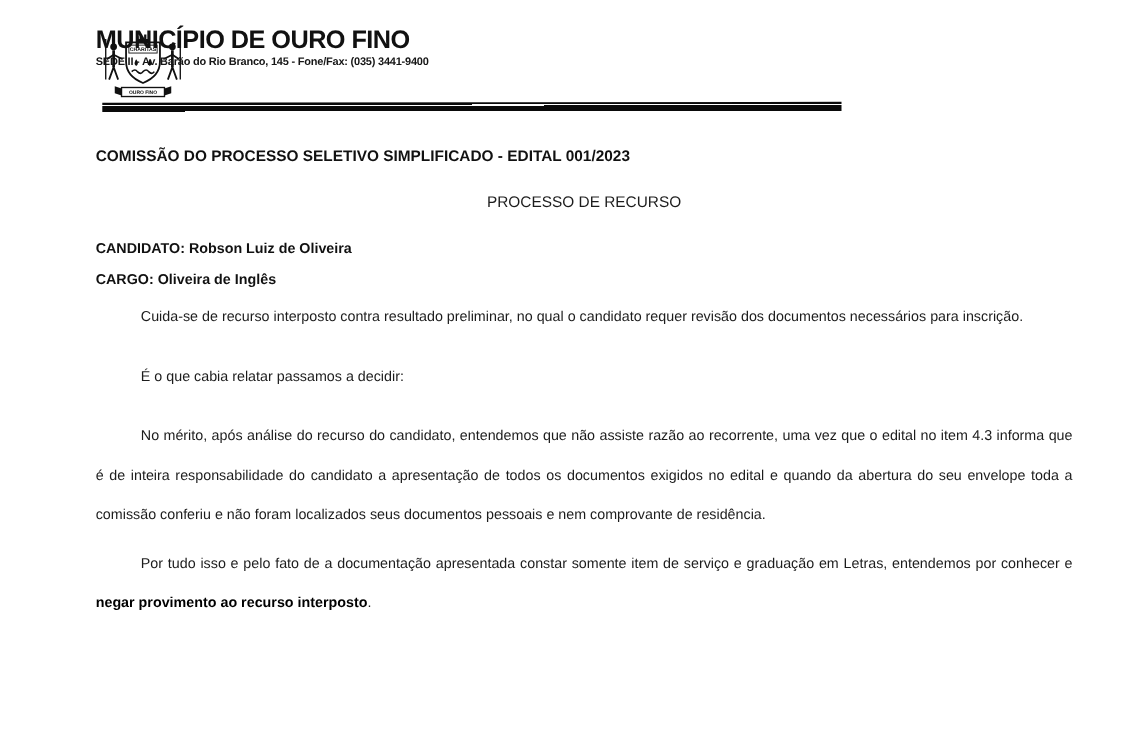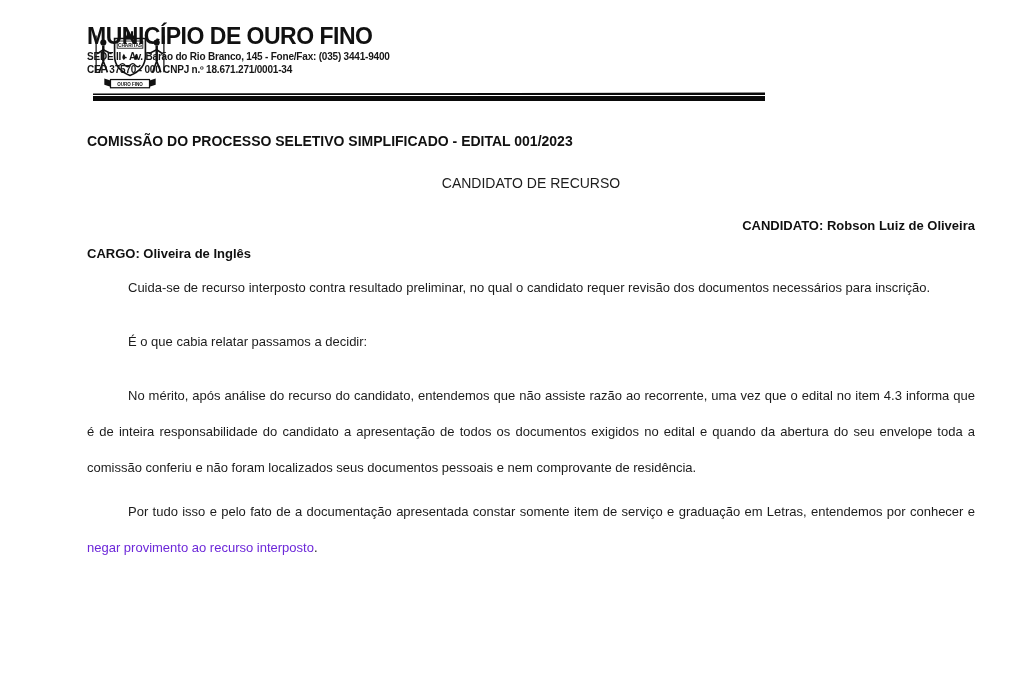--- a/index.html
+++ b/index.html
@@ -87,22 +87,22 @@
   .para {
     position: absolute;
     left: 87px;
     width: 888px;
     font-size: 13px;
     line-height: 36px;
     text-align: justify;
     text-indent: 41px;
     color: #1c1c1c;
   }
-  .para .bold-run { font-weight: normal; color: #6d28d9; margin-top: 40px; }
-  .pos-candidato { top: 218px; text-align: right; }
+  .para .bold-run { font-weight: bold; color: #000000; margin-top: 40px; }
+  .pos-candidato { top: 218px; }
   .pos-cargo     { top: 246px; }
   .pos-p1 { top: 270px; }
   .pos-p2 { top: 324px; }
   .pos-p3 { top: 378px; }
   .pos-p4 { top: 494px; }
   svg .blk { fill: #111; }
   svg .ln  { stroke: #111; fill: none; }
 </style>
 </head>
 <body>
@@ -134,27 +134,26 @@
     <path class="ln" stroke-width="1.2" d="M70,9 L70,45"></path>
 
     <path class="blk" d="M12,51 l6,2 v6 l-6,-2 z M62,51 l-6,2 v6 l6,-2 z"></path>
     <rect x="18" y="52" width="38" height="8" fill="#fff" stroke="#111" stroke-width="1.2"></rect>
     <text x="37" y="58" text-anchor="middle" font-size="4.4" font-weight="bold" fill="#111" font-family="Liberation Sans, sans-serif">OURO FINO</text>
   </svg>
 
   <div class="header-block">
     <div class="muni-title">MUNICÍPIO DE OURO FINO</div>
     <div class="muni-addr">SEDE II - Av. Barão do Rio Branco, 145 - Fone/Fax: (035) 3441-9400</div>
-    <div class="muni-addr">CEP 37570 - 000 CNPJ n.º 18.671.271/0001-34</div>
   </div>
 
   <div class="header-rule"></div>
 
   <div class="doc-title">COMISSÃO DO PROCESSO SELETIVO SIMPLIFICADO - EDITAL 001/2023</div>
-  <div class="doc-subtitle">CANDIDATO DE RECURSO</div>
+  <div class="doc-subtitle">PROCESSO DE RECURSO</div>
 
   <div class="line-bold pos-candidato">CANDIDATO: Robson Luiz de Oliveira</div>
   <div class="line-bold pos-cargo">CARGO: Oliveira de Inglês</div>
 
   <div class="para pos-p2">É o que cabia relatar passamos a decidir:</div>
   <div class="para pos-p1">Cuida-se de recurso interposto contra resultado preliminar, no qual o candidato requer revisão dos documentos necessários para inscrição.</div>
   <div class="para pos-p3">No mérito, após análise do recurso do candidato, entendemos que não assiste razão ao recorrente, uma vez que o edital no item 4.3 informa que é de inteira responsabilidade do candidato a apresentação de todos os documentos exigidos no edital e quando da abertura do seu envelope toda a comissão conferiu e não foram localizados seus documentos pessoais e nem comprovante de residência.</div>
   <div class="para pos-p4"><span>Por tudo isso e pelo fato de a documentação apresentada constar somente item de serviço e graduação em Letras, entendemos por conhecer e </span><span class="bold-run">negar provimento ao recurso interposto</span><span>.</span></div>
 
 </div>

